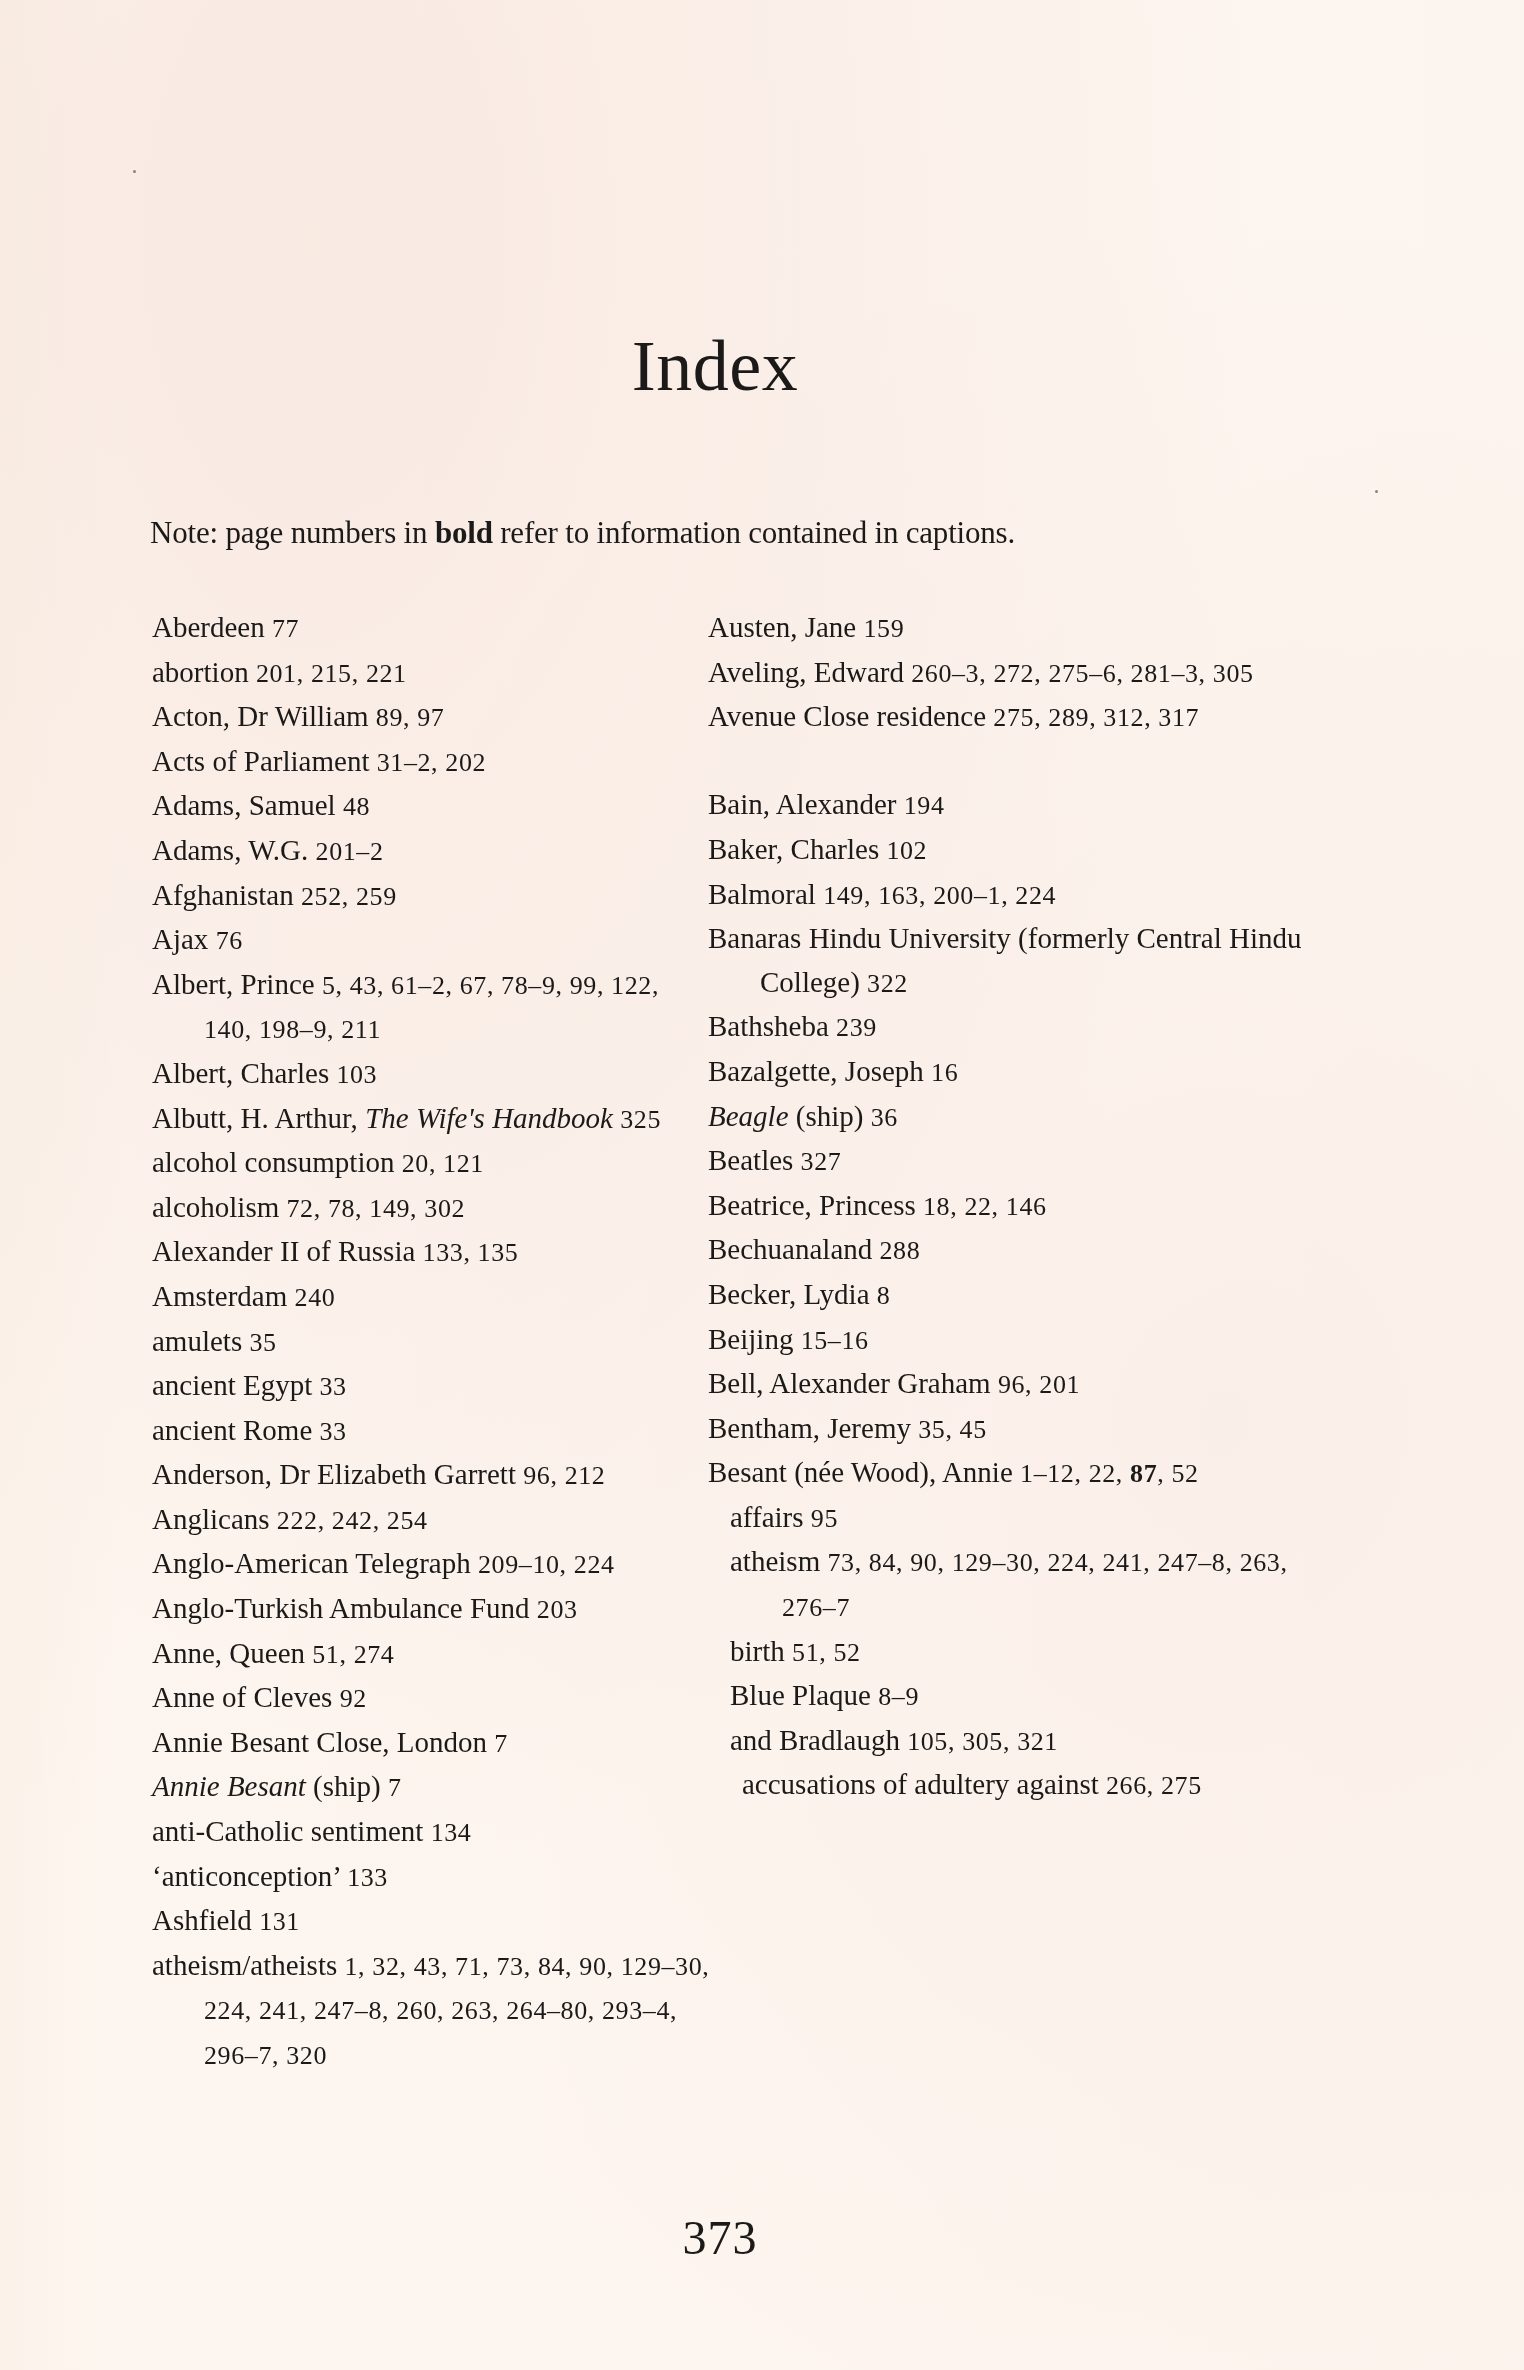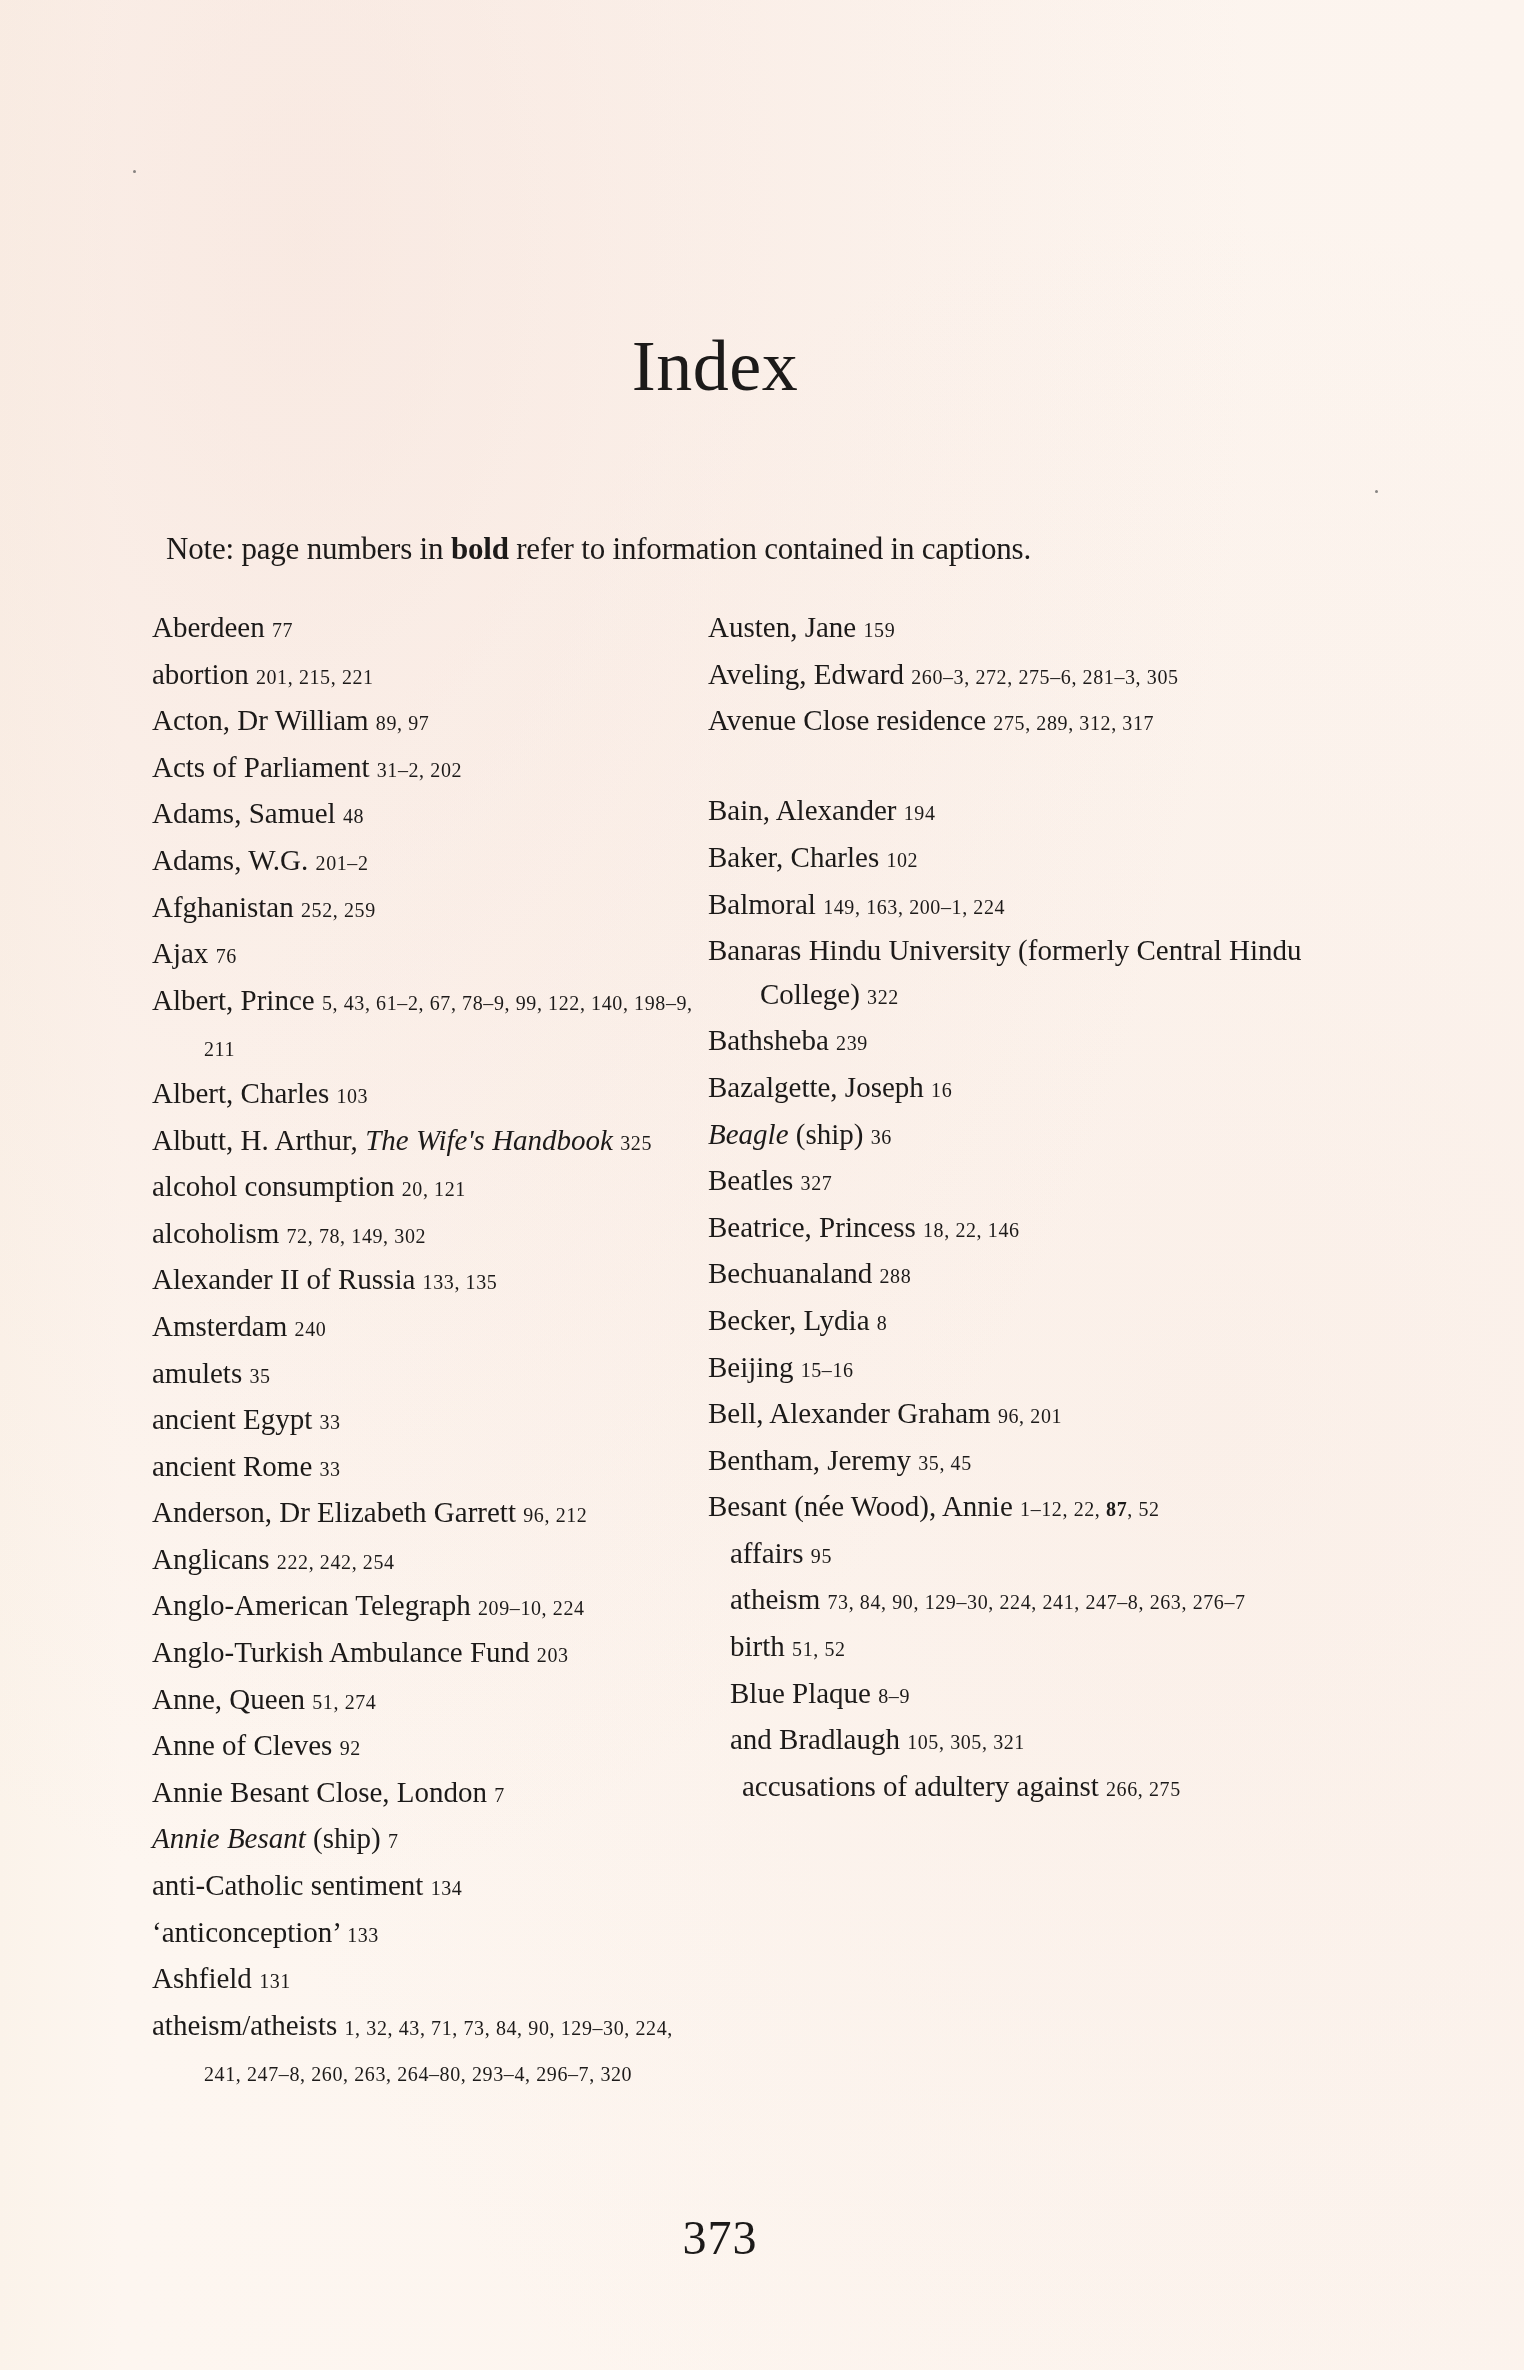--- a/index.html
+++ b/index.html
@@ -15,33 +15,33 @@
       position: relative;
     }
     .page { position: absolute; inset: 0; }
     .title {
       position: absolute; left: 0; width: 1430px; top: 325px;
       text-align: center; font-size: 72px; font-weight: normal; margin: 0;
       letter-spacing: 0.5px;
     }
     .note {
       position: absolute; left: 150px; top: 515px;
-      font-size: 31px; margin: 16px; letter-spacing: -0.2px;
+      font-size: 31px; margin: 0; letter-spacing: -0.2px;
     }
     .note b { font-weight: bold; }
     .col {
       position: absolute; top: 606px; margin: 0; padding: 0; list-style: none;
       font-size: 29px; line-height: 43.6px;
     }
     .col.left { left: 152px; width: 560px; }
     .col.right { left: 708px; width: 620px; }
     .entry { padding-left: 52px; text-indent: -52px; white-space: normal; }
     .entry.sub { padding-left: 74px; text-indent: -52px; margin-left: 0; }
     .entry.sub2 { padding-left: 86px; text-indent: -52px; }
-    .entry .pages { font-size: 20px; letter-spacing: 0.6px; }
+    .entry .pages { font-size: 26px; letter-spacing: 0.6px; }
     .entry .pg-bold { font-weight: bold; }
     .entry i { font-style: italic; }
     .gap { height: 43.6px; }
     .folio {
       position: absolute; left: 0; width: 1440px; top: 2210px;
       text-align: center; font-size: 48px; letter-spacing: 1px;
     }
     .speck { position: absolute; width: 3px; height: 3px; border-radius: 50%; background: #555; opacity: 0.7; }
   </style>
 </head>

